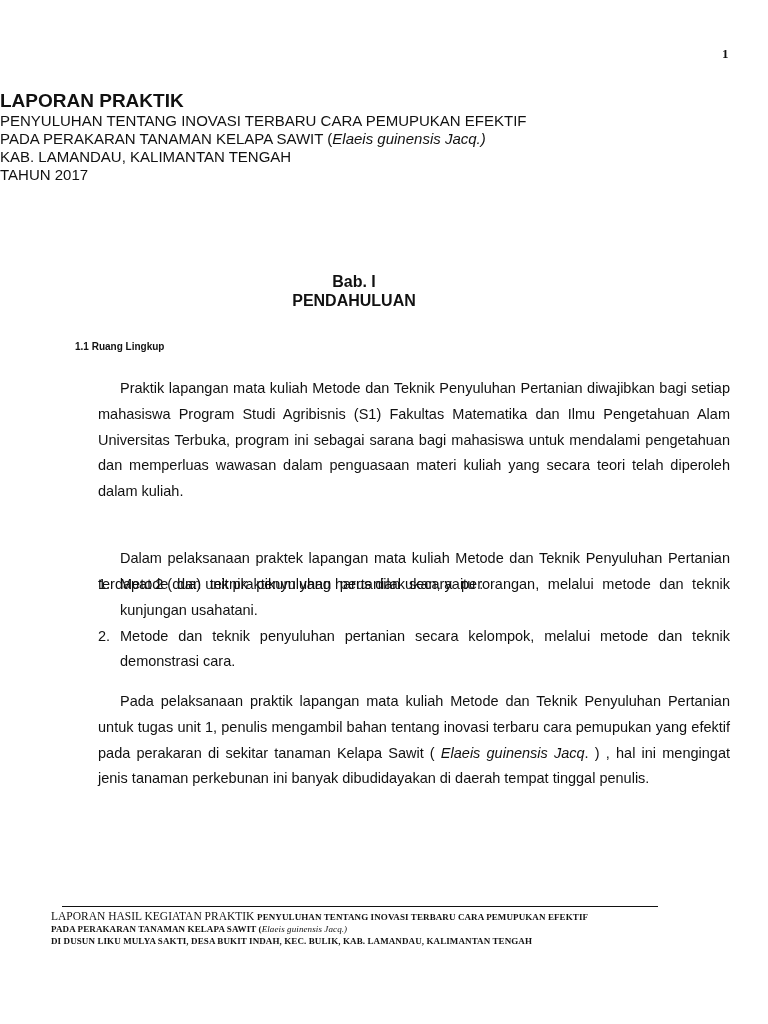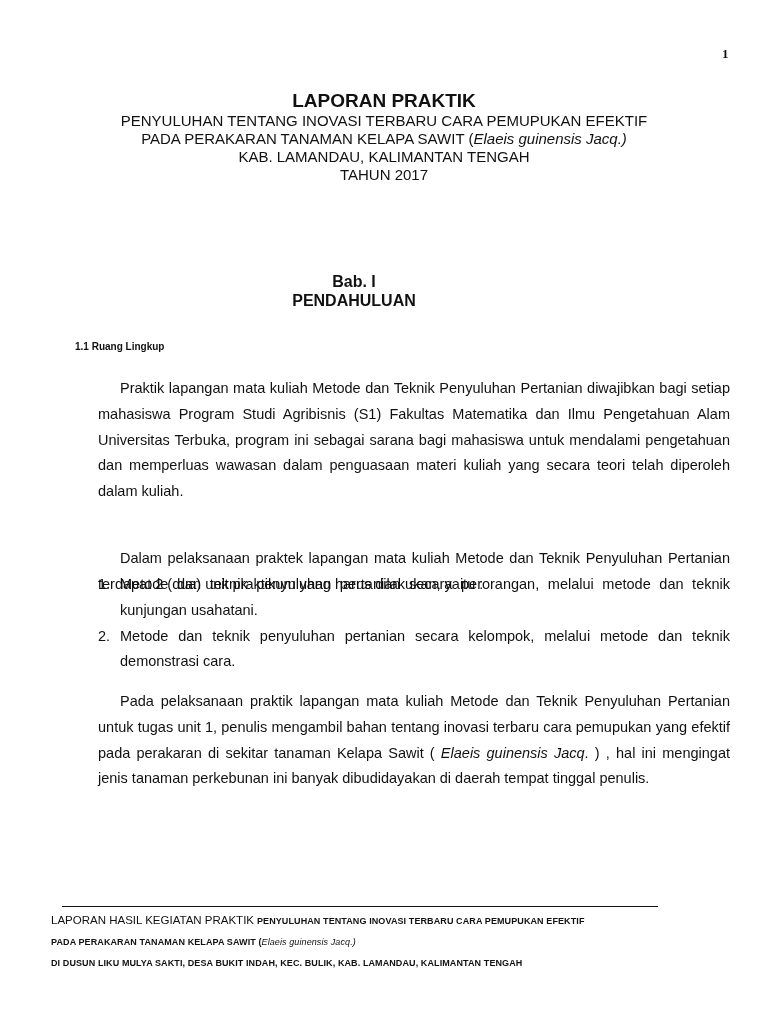--- a/index.html
+++ b/index.html
@@ -1,30 +1,30 @@
 <!DOCTYPE html>
 <html><head>
 <meta charset="utf-8">
 <style>
   html, body { margin: 0; padding: 0; background: #ffffff; }
   body { width: 768px; height: 1024px; position: relative; overflow: hidden; color: #111; font-family: "Liberation Sans", sans-serif; }
   .page-num { position: absolute; top: 46px; left: 722px; font-family: "Liberation Serif", serif; font-size: 13px; font-weight: bold; }
-  .title-block { position: absolute; top: 90px; left: 0; width: 768px; text-align: center; }
+  .title-block { position: absolute; top: 90px; left: 0; width: 768px; text-align: left; }
   .title-main { font-size: 19px; font-weight: bold; line-height: 22px; margin: 0; }
   .title-sub { font-size: 15px; line-height: 18px; margin: 0; }
   .title-sub i { font-style: italic; }
   .bab { position: absolute; top: 272px; left: 0; width: 708px; text-align: center; font-size: 16px; font-weight: bold; line-height: 19px; }
   .section-heading { position: absolute; top: 341px; left: 75px; font-size: 10px; font-weight: bold; }
   .body-text { position: absolute; left: 98px; width: 632px; font-size: 14.5px; line-height: 25.8px; text-align: justify; }
   .indent { text-indent: 22px; }
   .list { position: absolute; left: 98px; width: 632px; font-size: 14.5px; line-height: 25.8px; margin: 0; padding: 0; list-style: none; }
   .list li { position: relative; padding-left: 22px; text-align: justify; }
   .list li .num { position: absolute; left: 0; top: 0; }
   .footer-rule { position: absolute; top: 906px; left: 62px; width: 596px; height: 0; border-top: 1.5px solid #111; }
-  .footer { position: absolute; top: 910px; left: 51px; width: 680px; font-size: 10.5px; line-height: 21px; }
+  .footer { position: absolute; top: 910px; left: 51px; width: 680px; font-size: 10.5px; line-height: 12px; font-family: Liberation Serif, serif; }
   .footer .lead { font-size: 11.5px; }
   .footer .small { font-size: 9px; font-weight: bold; letter-spacing: 0.1px; }
   .footer i { font-weight: normal; }
 </style>
 </head>
 <body>
 
 <div class="page-num">1</div>
 
 <div class="title-block">

